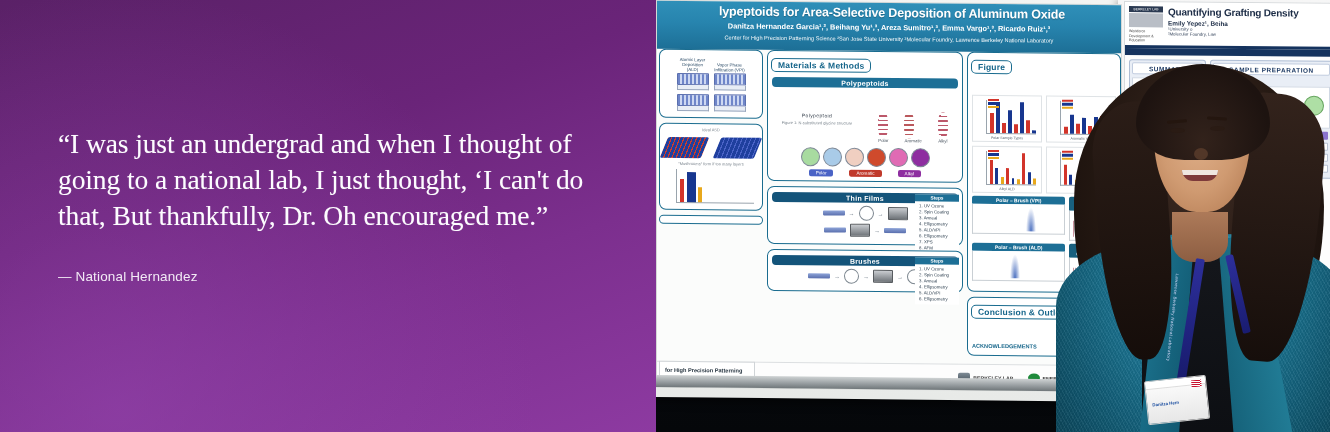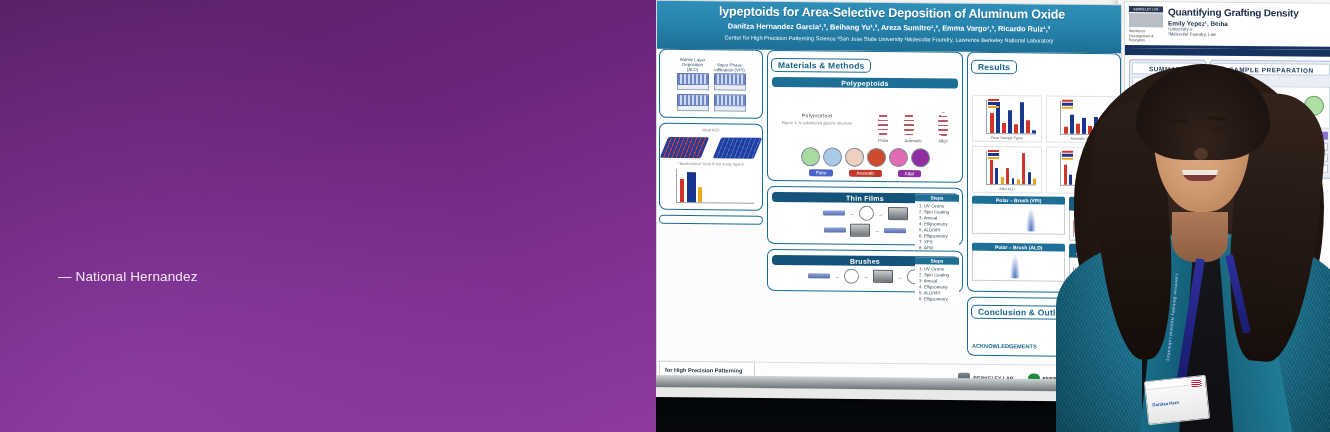--- a/index.html
+++ b/index.html
@@ -302,20 +302,21 @@
     position:absolute; left:112px; top:230px; font-size:4.2px; color:#cfd6f5;
     transform:rotate(96deg); transform-origin:left top; letter-spacing:.4px; white-space:nowrap;
   }
 </style>
 </head>
 <body>
 
 <div id="root">
 
   <div class="quote-panel">
+    <div class="quote-text">“I was just an undergrad and when I thought of going to a national lab, I just thought, ‘I can't do that, But thankfully, Dr. Oh encouraged me.”</div>
     <div class="quote-attrib">— National Hernandez</div>
   </div>
 
   <div class="photo">
     <div class="room-dark"></div>
 
     <div class="board"></div>
     <div class="board2"></div>
 
     <div class="poster">
@@ -496,21 +497,21 @@
                 <li>4. Ellipsometry</li>
                 <li>5. ALD/VPI</li>
                 <li>6. Ellipsometry</li>
               </ol>
             </div>
           </div>
         </div>
 
         <div class="col colC">
           <div class="card">
-            <span class="sec-title">Results</span>
+            <span class="sec-title">Figure</span>
             <span class="lines bullets">
               <i class="ln l"></i><i class="ln l"></i><i class="ln m"></i>
             </span>
 
             <div class="chartgrid">
               <div class="chartcell">
                 <div class="bars">
                   <span class="legend">
                       <i class="r"></i>
                       <i class="b"></i>

